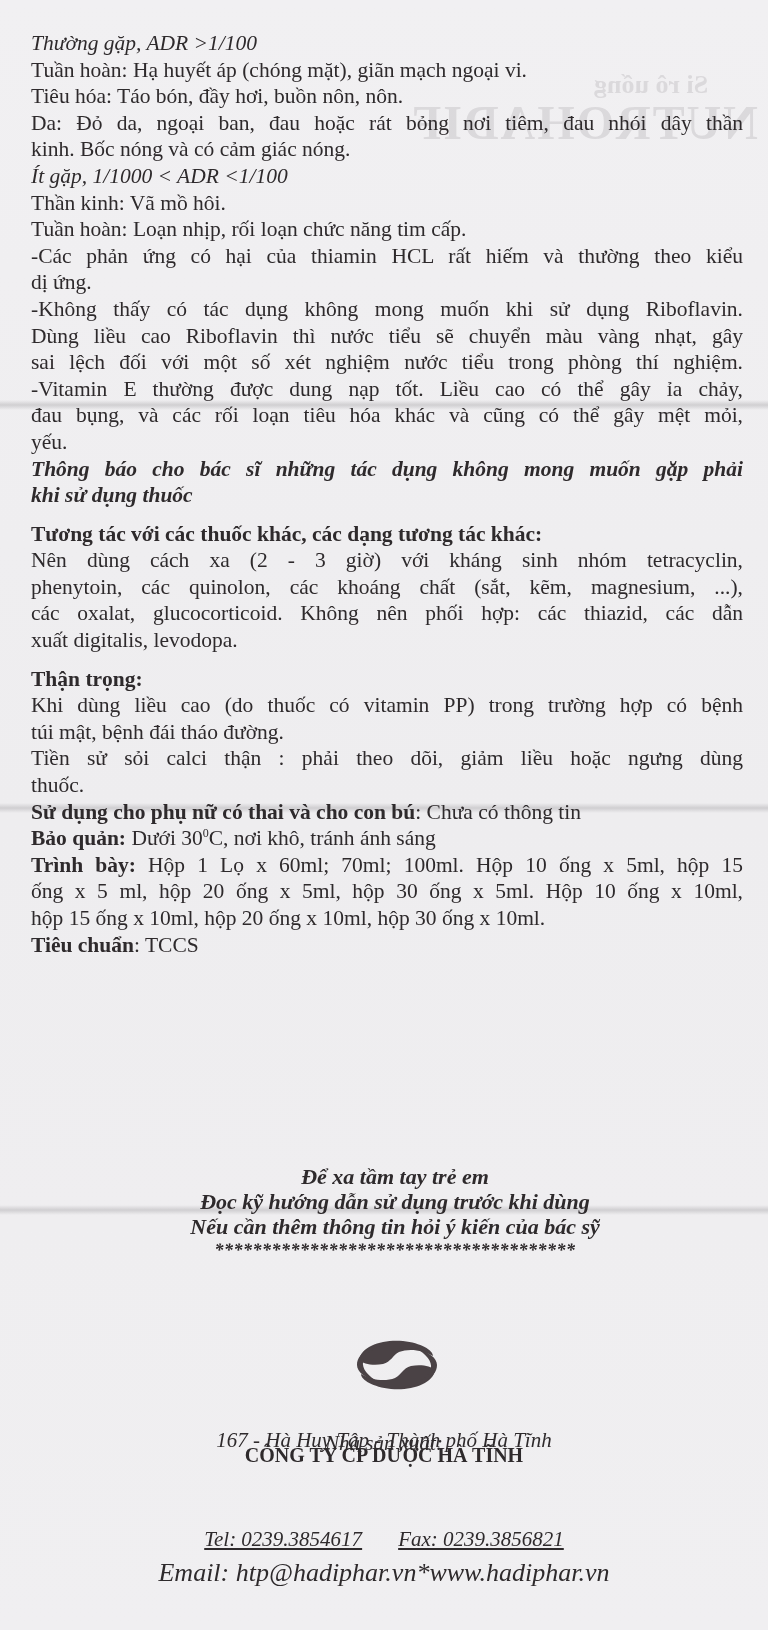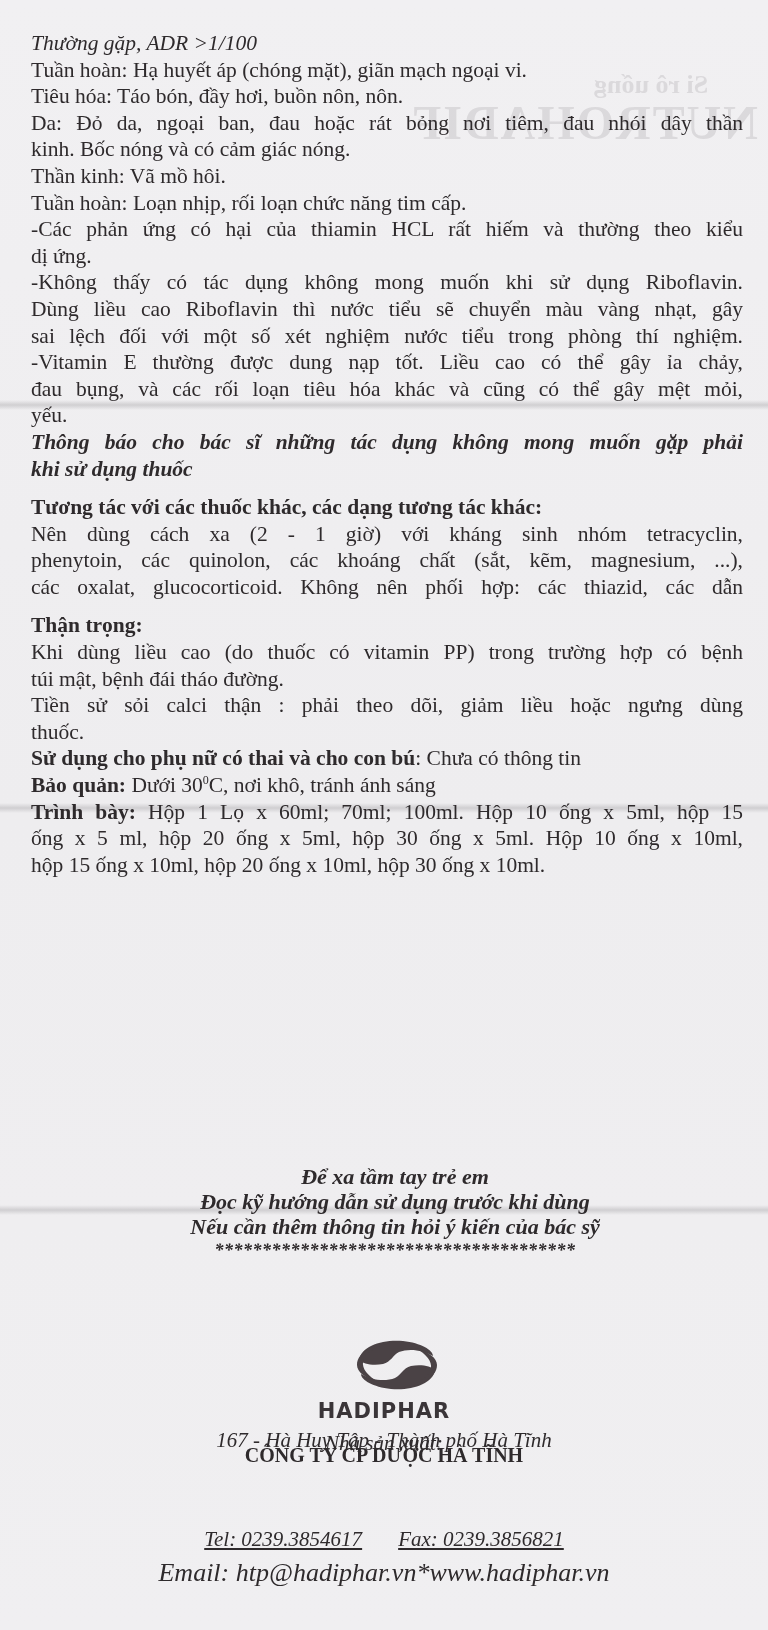--- a/index.html
+++ b/index.html
@@ -144,74 +144,76 @@
   <div class="fold f3"></div>
 
   <div class="content">
 
     <span class="line it">Thường gặp, ADR &gt;1/100</span>
     <span class="line">Tuần hoàn: Hạ huyết áp (chóng mặt), giãn mạch ngoại vi.</span>
     <span class="line">Tiêu hóa: Táo bón, đầy hơi, buồn nôn, nôn.</span>
     <span class="line justify">Da: Đỏ da, ngoại ban, đau hoặc rát bỏng nơi tiêm, đau nhói dây thần</span>
     <span class="line">kinh. Bốc nóng và có cảm giác nóng.</span>
 
+    <span class="line it">Ít gặp, 1/1000 &lt; ADR &lt;1/100</span>
     <span class="line">Thần kinh: Vã mồ hôi.</span>
     <span class="line">Tuần hoàn: Loạn nhịp, rối loạn chức năng tim cấp.</span>
 
     <span class="line justify">-Các phản ứng có hại của thiamin HCL rất hiếm và thường theo kiểu</span>
     <span class="line">dị ứng.</span>
 
     <span class="line justify">-Không thấy có tác dụng không mong muốn khi sử dụng Riboflavin.</span>
     <span class="line justify">Dùng liều cao Riboflavin thì nước tiểu sẽ chuyển màu vàng nhạt, gây</span>
     <span class="line justify">sai lệch đối với một số xét nghiệm nước tiểu trong phòng thí nghiệm.</span>
 
     <span class="line justify">-Vitamin E thường được dung nạp tốt. Liều cao có thể gây ỉa chảy,</span>
     <span class="line justify">đau bụng, và các rối loạn tiêu hóa khác và cũng có thể gây mệt mỏi,</span>
     <span class="line">yếu.</span>
 
     <span class="line bi justify">Thông báo cho bác sĩ những tác dụng không mong muốn gặp phải</span>
     <span class="line bi">khi sử dụng thuốc</span>
 
     <span class="line bd">Tương tác với các thuốc khác, các dạng tương tác khác:</span>
-    <span class="line justify">Nên dùng cách xa (2 - 1 giờ) với kháng sinh nhóm tetracyclin,</span>
+    <span class="line justify">Nên dùng cách xa (2 - 3 giờ) với kháng sinh nhóm tetracyclin,</span>
     <span class="line justify">phenytoin, các quinolon, các khoáng chất (sắt, kẽm, magnesium, ...),</span>
     <span class="line justify">các oxalat, glucocorticoid. Không nên phối hợp: các thiazid, các dẫn</span>
+    <span class="line">xuất digitalis, levodopa.</span>
 
     <span class="line bd">Thận trọng:</span>
     <span class="line justify">Khi dùng liều cao (do thuốc có vitamin PP) trong trường hợp có bệnh</span>
     <span class="line">túi mật, bệnh đái tháo đường.</span>
     <span class="line justify">Tiền sử sỏi calci thận : phải theo dõi, giảm liều hoặc ngưng dùng</span>
     <span class="line">thuốc.</span>
 
     <span class="line"><span class="bd">Sử dụng cho phụ nữ có thai và cho con bú</span><span>: Chưa có thông tin</span></span>
 
     <span class="line"><span class="bd">Bảo quản:</span><span> Dưới 30</span><sup>0</sup><span>C, nơi khô, tránh ánh sáng</span></span>
 
     <span class="line justify"><span class="bd">Trình bày:</span><span> Hộp 1 Lọ x 60ml; 70ml; 100ml. Hộp 10 ống x 5ml, hộp 15</span></span>
     <span class="line justify">ống x 5 ml, hộp 20 ống x 5ml, hộp 30 ống x 5ml. Hộp 10 ống x 10ml,</span>
     <span class="line">hộp 15 ống x 10ml, hộp 20 ống x 10ml, hộp 30 ống x 10ml.</span>
 
+    <span class="line"><span class="bd">Tiêu chuẩn</span><span>: TCCS</span></span>
   </div>
 
   <div class="center-block warnings">
     <div>Để xa tầm tay trẻ em</div>
     <div>Đọc kỹ hướng dẫn sử dụng trước khi dùng</div>
     <div>Nếu cần thêm thông tin hỏi ý kiến của bác sỹ</div>
     <div class="stars">**************************************</div>
   </div>
 
   <svg class="logo" viewBox="0 0 88 54">
     <ellipse cx="44" cy="27" rx="42" ry="25" fill="none" stroke="#4a4245" stroke-width="0"></ellipse>
     <path d="M6,22 C8,8 30,1 50,3 C68,5 80,12 80,18 C70,12 56,10 46,14 C40,17 38,24 30,26 C20,28 10,26 6,22 Z" fill="#4a4245"></path>
     <path d="M82,32 C80,46 58,53 38,51 C20,49 8,42 8,36 C18,42 32,44 42,40 C48,37 50,30 58,28 C68,26 78,28 82,32 Z" fill="#4a4245"></path>
     <path d="M4,27 C4,14 22,4 44,4 C30,6 12,12 10,24 C9,30 14,38 26,44 C12,40 4,34 4,27 Z" fill="#4a4245"></path>
     <path d="M84,27 C84,40 66,50 44,50 C58,48 76,42 78,30 C79,24 74,16 62,10 C76,14 84,20 84,27 Z" fill="#4a4245"></path>
   </svg>
 
-  <div class="center-block brand">HADIPHAR</div>
   <div class="center-block manu-label">Nhà sản xuất:</div>
   <div class="center-block company">CÔNG TY CP DƯỢC HÀ TĨNH</div>
   <div class="center-block address">167 - Hà Huy Tập -  Thành phố Hà Tĩnh</div>
   <div class="center-block phone">
     <span>Tel: 0239.3854617</span><span class="gap"></span><span>Fax: 0239.3856821</span>
   </div>
   <div class="center-block email">Email: htp@hadiphar.vn*www.hadiphar.vn</div>
 </div>
 
 </body></html>

